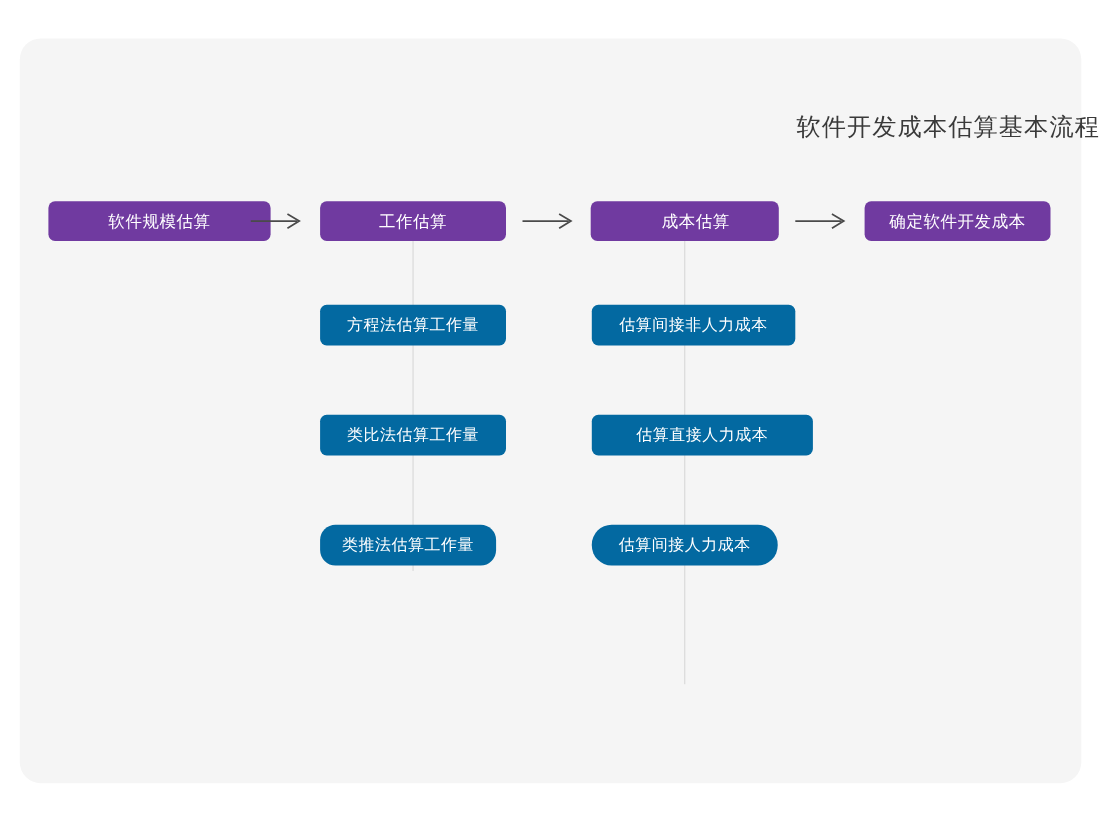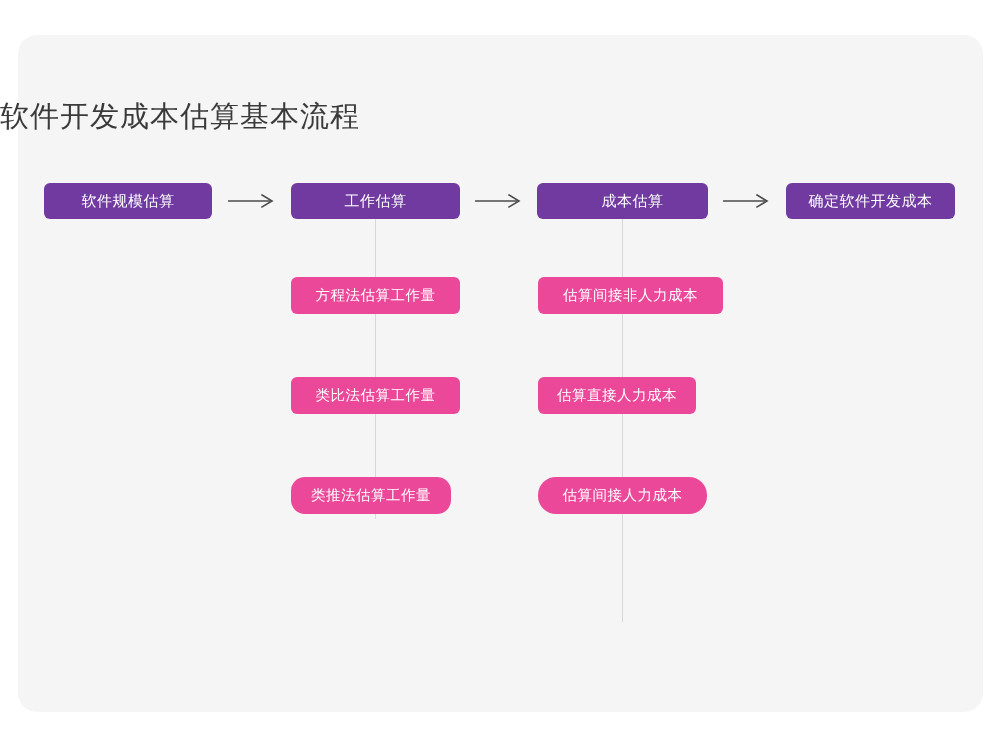--- a/index.html
+++ b/index.html
@@ -33,22 +33,22 @@
     background: #f5f5f5;
     border-radius: 19px;
   }
 
   
   #title {
     position: absolute;
     left: 0;
     top: 96px;
     width: 1000px;
-    text-align: left;
-    font-size: 29px;
+    text-align: right;
+    font-size: 22px;
     line-height: 40px;
     color: #3a3a3a;
     letter-spacing: 1px;
     font-weight: normal;
     white-space: nowrap;
   }
 
   
   .vline {
     position: absolute;
@@ -70,21 +70,21 @@
     letter-spacing: 0.5px;
     white-space: nowrap;
     z-index: 2;
     user-select: none;
   }
   .node.primary {
     background: #703aa0;
     height: 36px;
   }
   .node.secondary {
-    background: #ec4899;
+    background: #0369a1;
     height: 37px;
     font-size: 14.5px;
   }
 
   
   .arrow {
     position: absolute;
     z-index: 2;
     color: #4a4a4a;
     font-size: 20px;
@@ -101,21 +101,21 @@
 
 <div id="canvas">
 
   <div id="card"></div>
 
   <div id="title">软件开发成本估算基本流程</div>
 
   <div class="vline" style="left:375px; top:219px; height:300px;"></div>
   <div class="vline" style="left:622px; top:219px; height:403px;"></div>
 
-  <div class="node primary" style="left:44px; top:183px; width:168px;">软件规模估算</div>
+  <div class="node primary" style="left:44px; top:183px; width:202px;">软件规模估算</div>
   <div class="node primary" style="left:291px; top:183px; width:169px;">工作估算</div>
   <div class="node primary" style="left:537px; top:183px; width:171px;padding-left:20px;">成本估算</div>
   <div class="node primary" style="left:786px; top:183px; width:169px;">确定软件开发成本</div>
 
   <div class="arrow" style="left:226px; top:191px; width:52px;">
     <svg width="52" height="20" viewBox="0 0 52 20" aria-hidden="true">
       <path d="M2 10 H44" stroke="#4a4a4a" stroke-width="1.6" fill="none"></path>
       <path d="M36 4 L46 10 L36 16" stroke="#4a4a4a" stroke-width="1.6" fill="none" stroke-linecap="square" stroke-linejoin="miter"></path>
     </svg>
   </div>
@@ -130,16 +130,16 @@
       <path d="M2 10 H44" stroke="#4a4a4a" stroke-width="1.6" fill="none"></path>
       <path d="M36 4 L46 10 L36 16" stroke="#4a4a4a" stroke-width="1.6" fill="none" stroke-linecap="square" stroke-linejoin="miter"></path>
     </svg>
   </div>
 
   <div class="node secondary" style="left:291px; top:277px; width:169px;">方程法估算工作量</div>
   <div class="node secondary" style="left:291px; top:377px; width:169px;">类比法估算工作量</div>
   <div class="node secondary" style="left:291px; top:477px; width:160px;border-radius:14px;">类推法估算工作量</div>
 
   <div class="node secondary" style="left:538px; top:277px; width:185px;">估算间接非人力成本</div>
-  <div class="node secondary" style="left:538px; top:377px; width:158px;">估算直接人力成本</div>
+  <div class="node secondary" style="left:538px; top:377px; width:201px;">估算直接人力成本</div>
   <div class="node secondary" style="left:538px; top:477px; width:169px;border-radius:18px;">估算间接人力成本</div>
 
 </div>
 
 </body></html>

